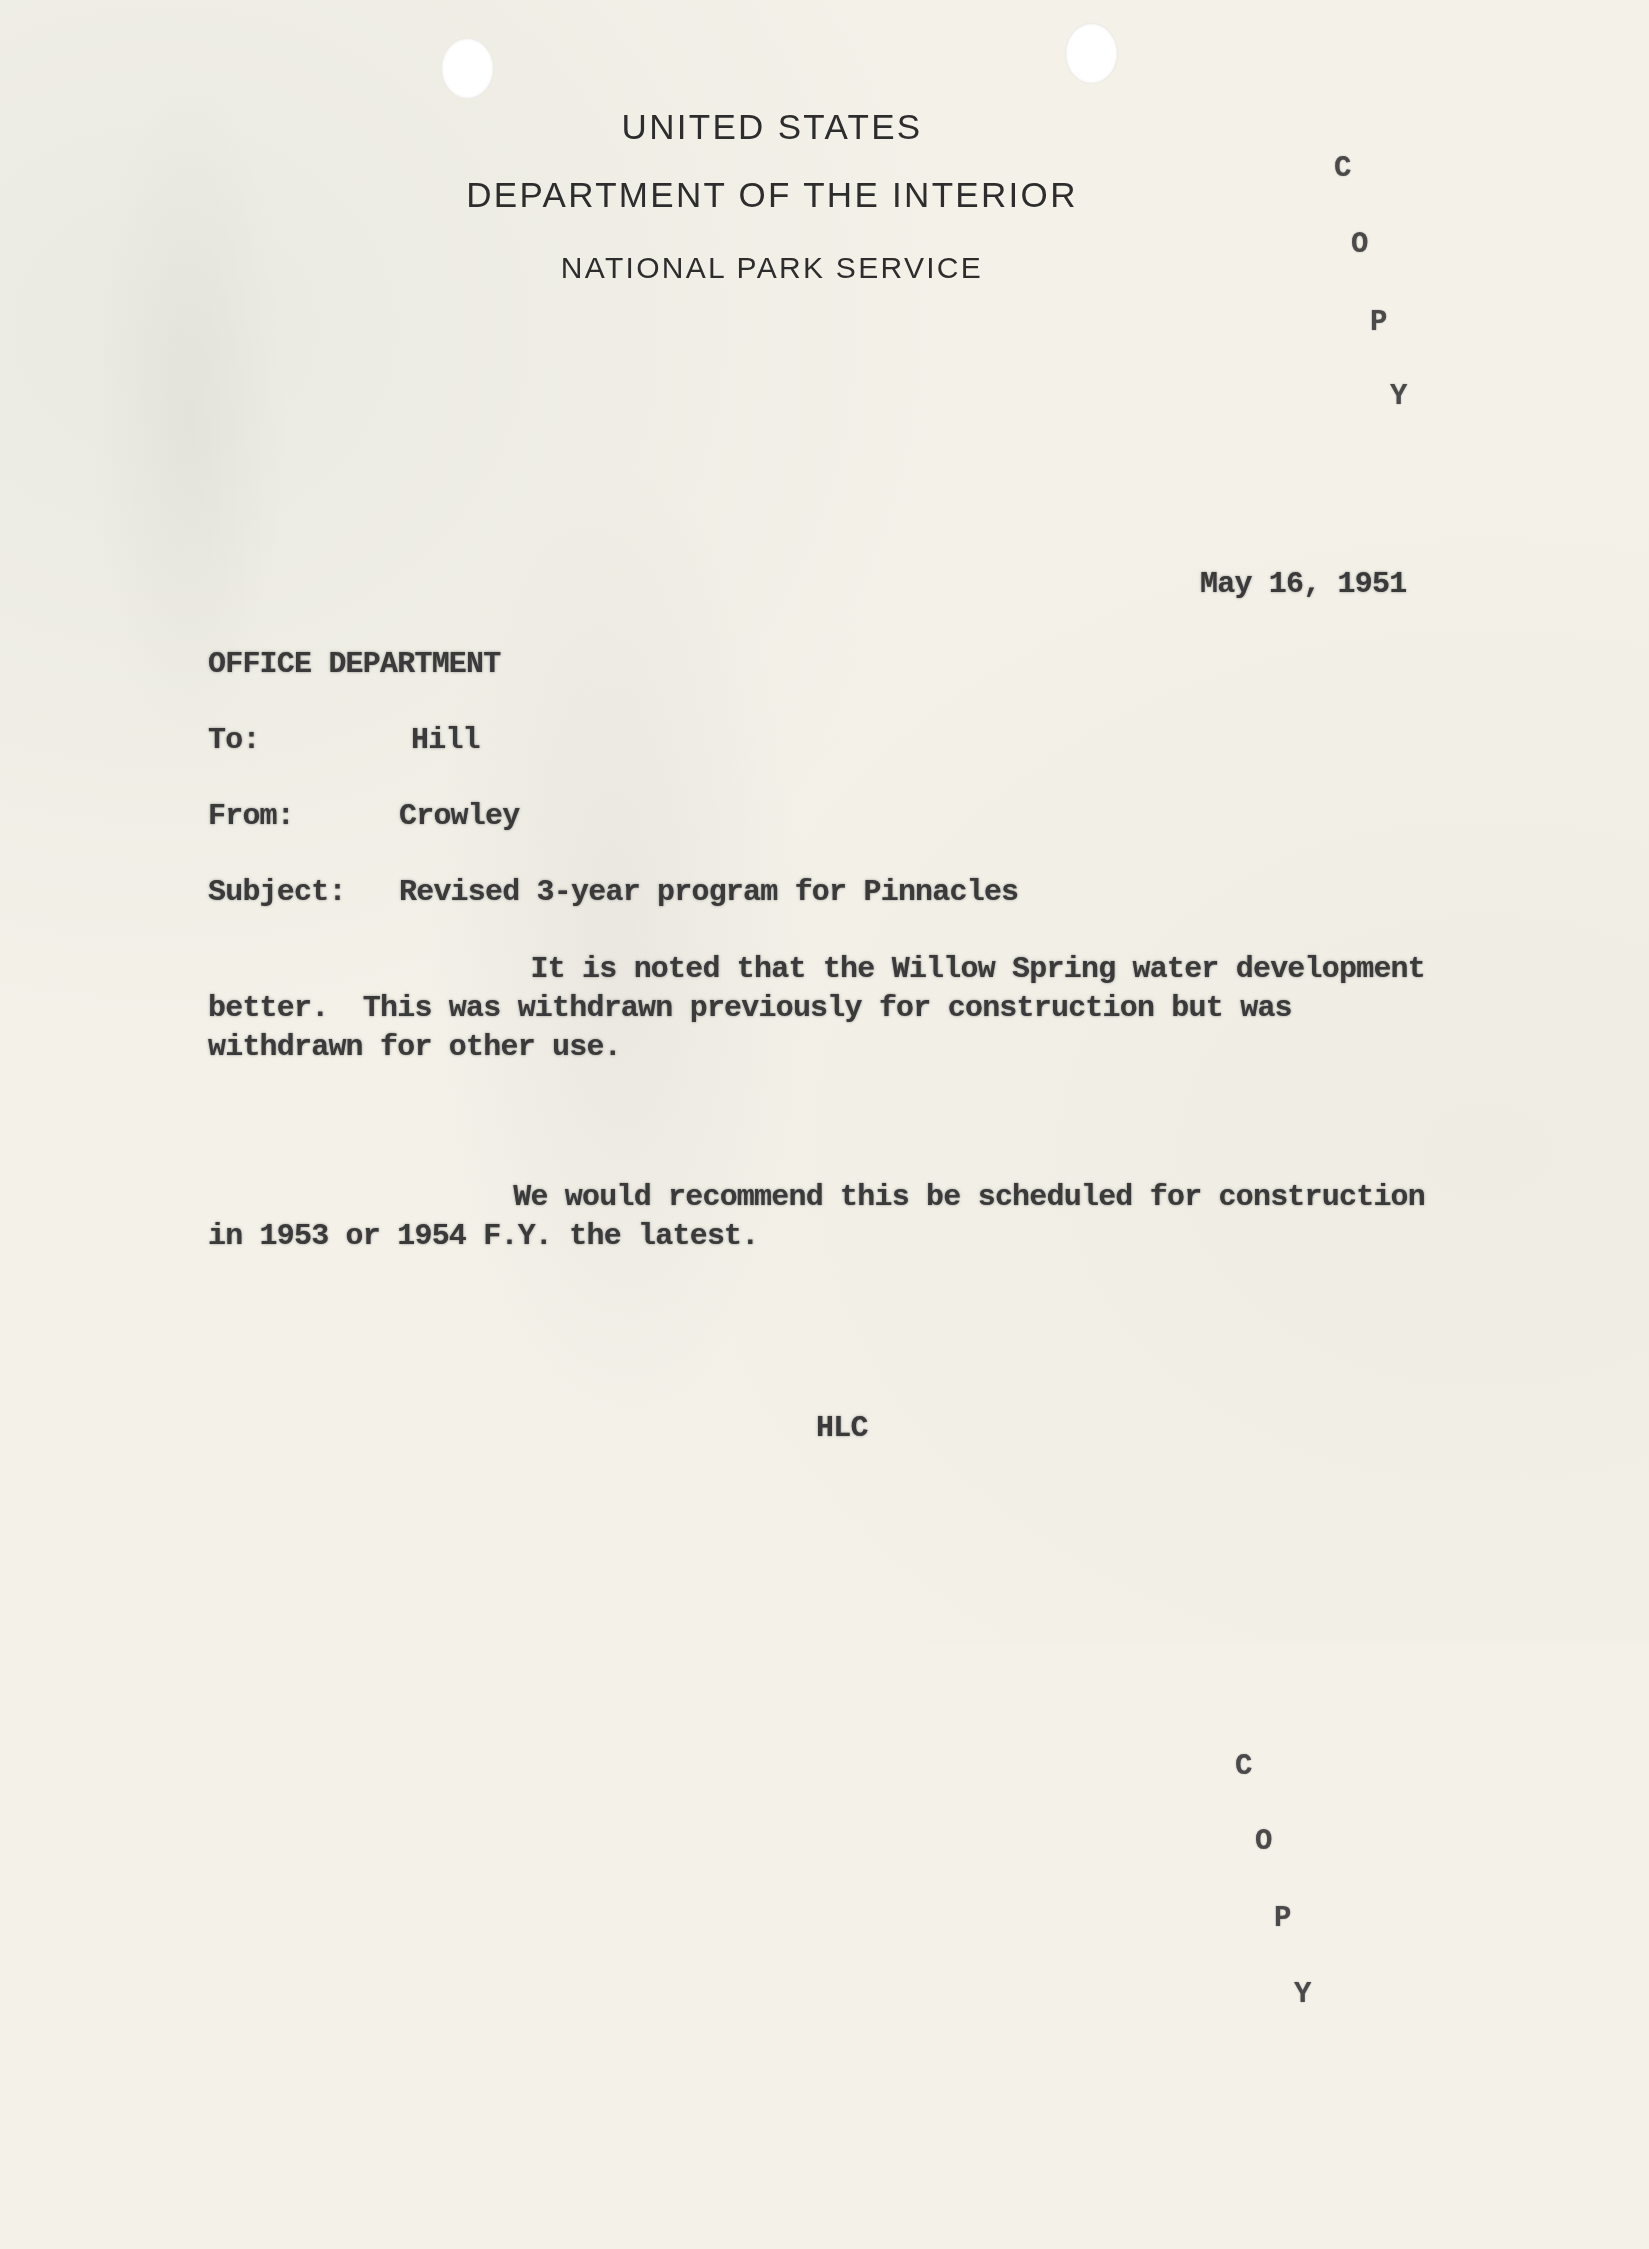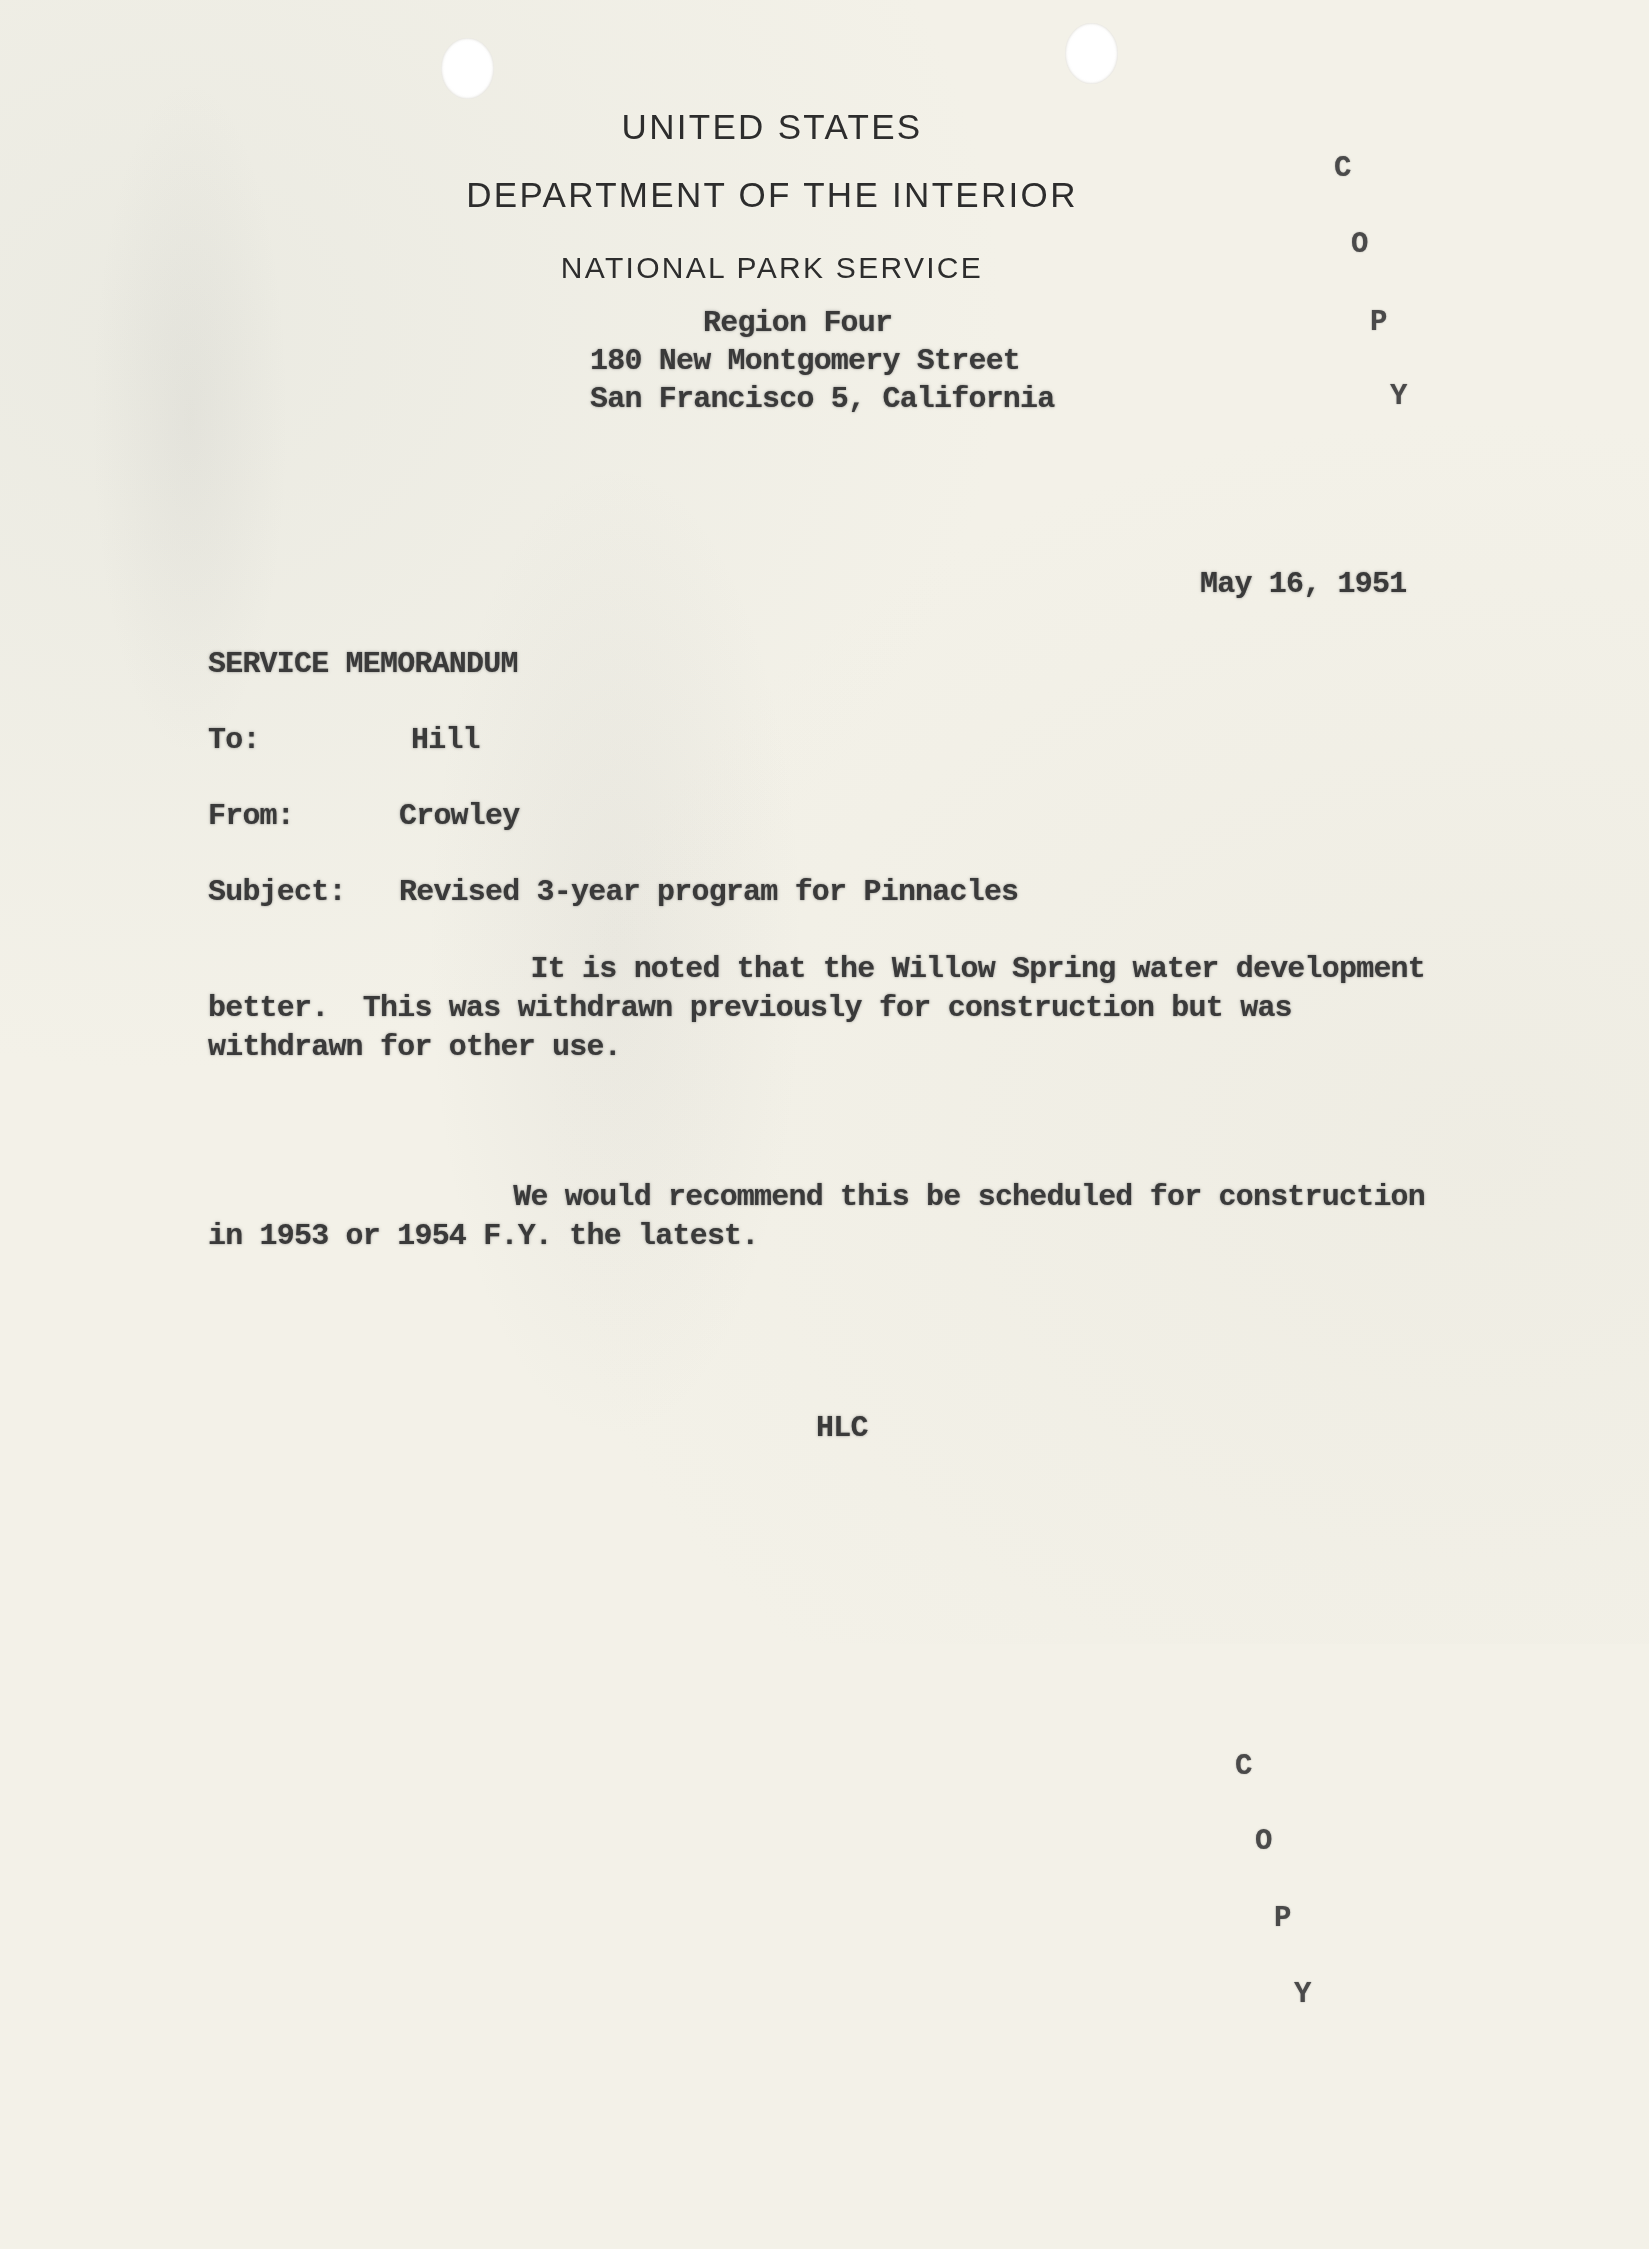--- a/index.html
+++ b/index.html
@@ -120,36 +120,31 @@
   <div class="smudge" style="left:91px;top:76px;width:198px;height:685px;"></div>
   <div class="smudge" style="left:426px;top:457px;width:380px;height:989px;"></div>
 
   <div class="punch-hole hole-left"></div>
   <div class="punch-hole hole-right"></div>
 
   <div class="letterhead lh-us">UNITED STATES</div>
   <div class="letterhead lh-doi">DEPARTMENT OF THE INTERIOR</div>
   <div class="letterhead lh-nps">NATIONAL PARK SERVICE</div>
 
-  <div class="addr">
-    <span class="typed line l1">Region Four</span>
-    <span class="typed line">180 New Montgomery Street</span>
-    <span class="typed line">San Francisco 5, California</span>
-  </div>
 
   <div class="copy-stamp">
     <span class="ch" style="left:1334px;top:152px;">C</span>
     <span class="ch" style="left:1351px;top:228px;">O</span>
     <span class="ch" style="left:1370px;top:306px;">P</span>
     <span class="ch" style="left:1390px;top:380px;">Y</span>
   </div>
 
   <div class="typed date">May 16, 1951</div>
 
-  <div class="typed memo-head">SERVICE MEMORANDUM</div>
+  <div class="typed memo-head">OFFICE DEPARTMENT</div>
 
   <div class="typed label-to">To:</div>
   <div class="typed val-to">Hill</div>
 
   <div class="typed label-from">From:</div>
   <div class="typed val-from">Crowley</div>
 
   <div class="typed label-subject">Subject:</div>
   <div class="typed val-subject">Revised 3-year program for Pinnacles</div>
 

